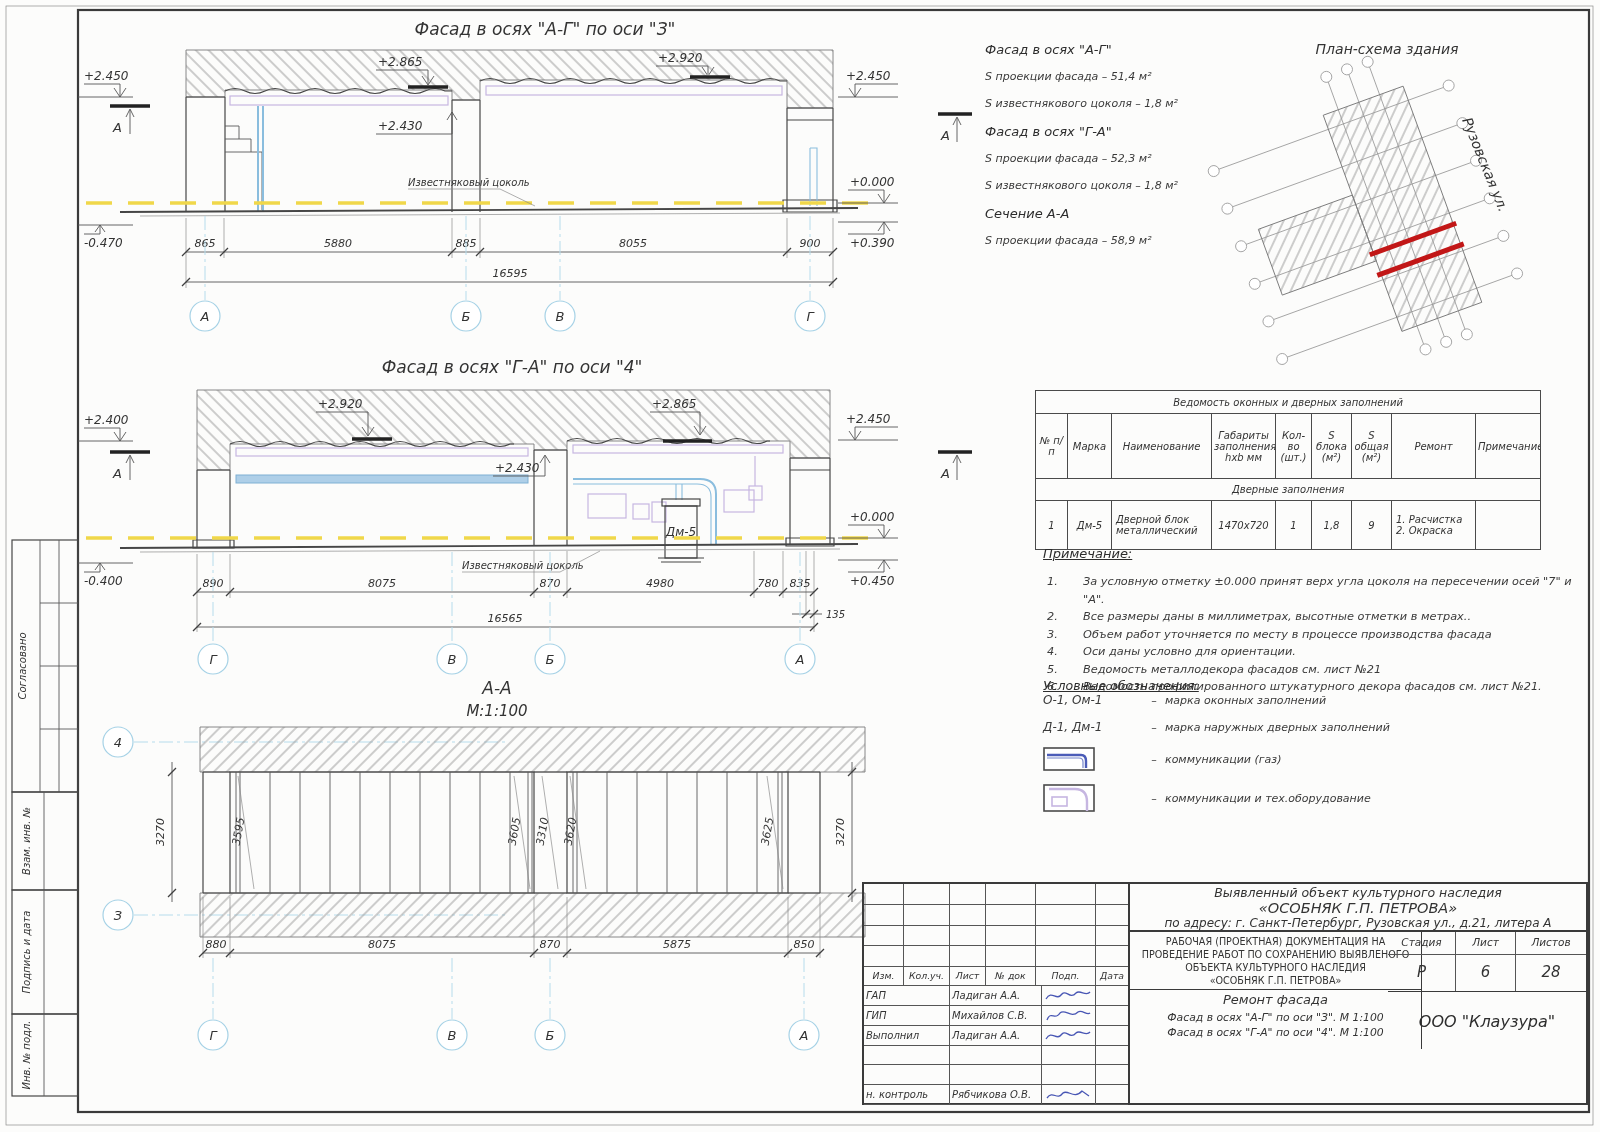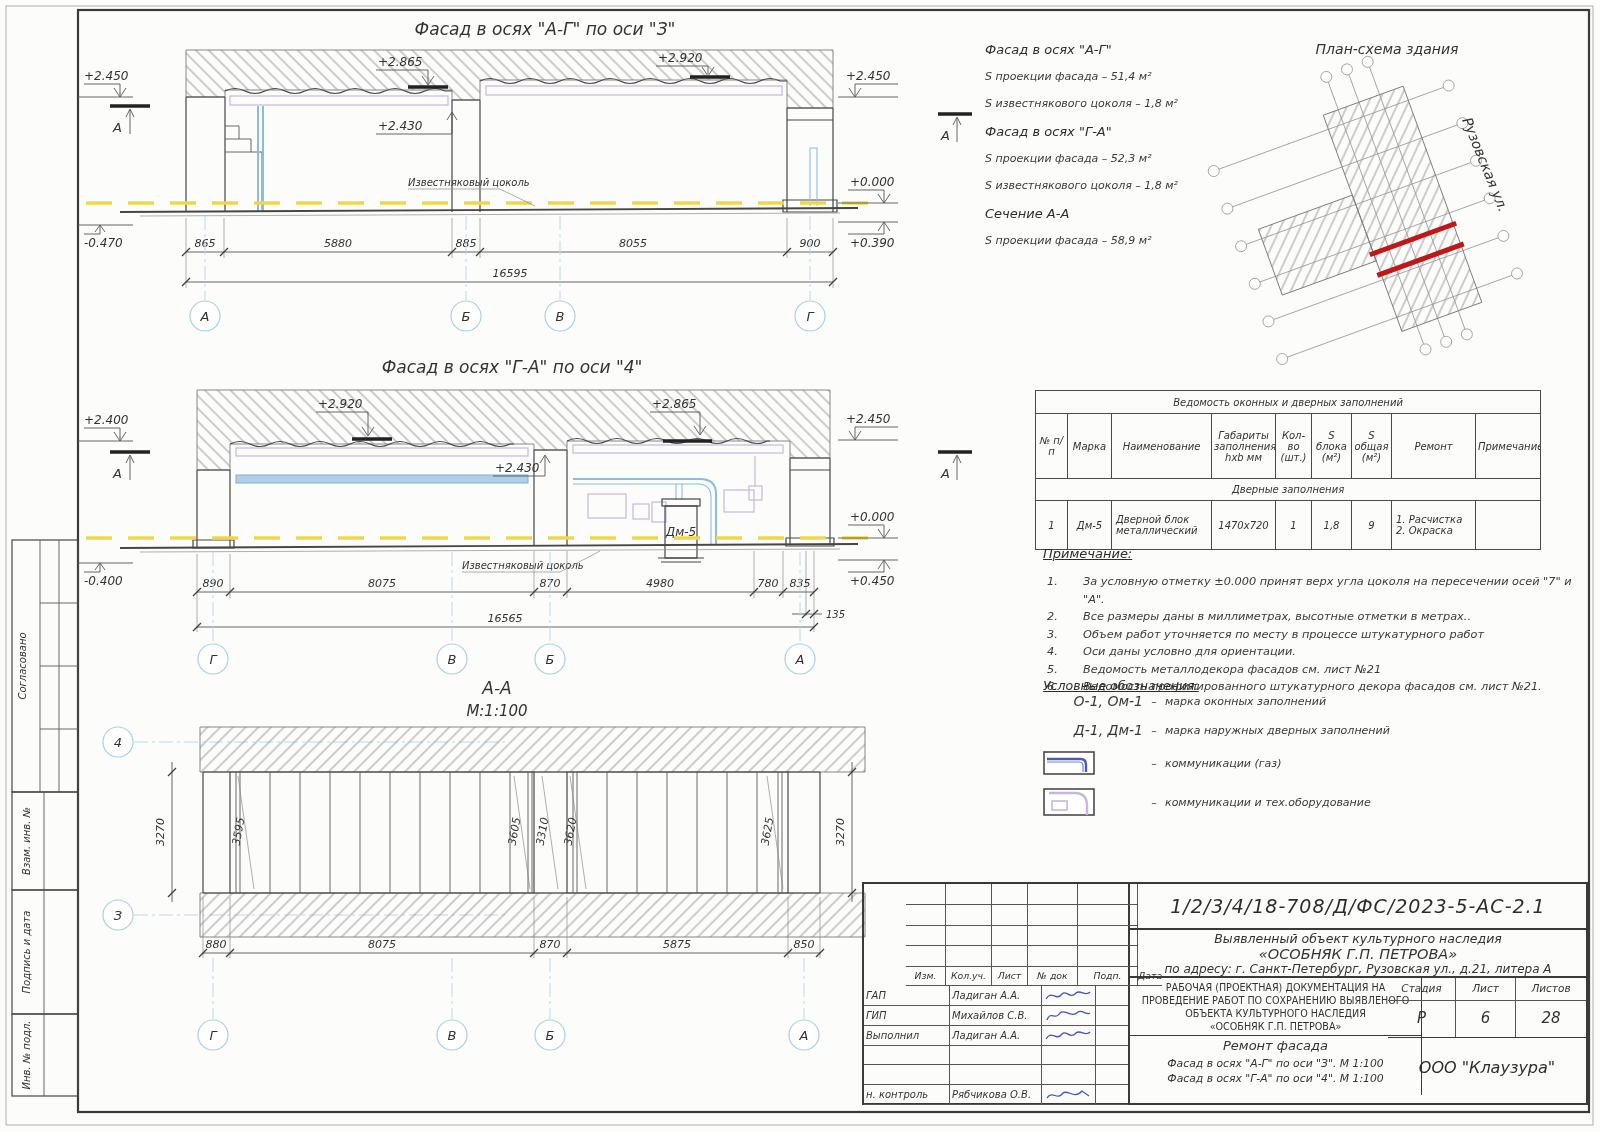--- a/index.html
+++ b/index.html
@@ -39,28 +39,28 @@
   table.vt td.lft{text-align:left;padding-left:4px;}
   td.ttl{font-size:11.5px;height:20px;border-bottom-width:1.5px;}
   tr.hd td{height:62px;font-size:10px;}
   td.sub{font-size:11px;height:19px;}
   tr.dr td{height:46px;}
   .notes .nt{font-style:italic;font-size:13px;text-decoration:underline;margin-bottom:12px;color:#2d2d2d;}
   .note-row{display:flex;font-style:italic;font-size:11.3px;line-height:17.5px;color:#3a3a3a;}
   .note-n{width:36px;flex:none;padding-left:4px;}
   .legend .nt{font-style:italic;font-size:12.5px;text-decoration:underline;color:#2d2d2d;}
   .leg-row{display:flex;align-items:center;font-style:italic;font-size:11px;color:#3a3a3a;margin-bottom:13px;}
-  .leg-key{width:100px;flex:none;font-size:14px;text-align:right;}
+  .leg-key{width:100px;flex:none;font-size:12px;}
   .leg-dash{width:22px;flex:none;text-align:center;}
   .leg-ic{width:100px;flex:none;display:flex;}
   
   .tb{left:862px;top:882px;width:726px;height:223px;border:2px solid #3a3a3a;box-sizing:border-box;}
   .tb,.tb *{font-family:"DejaVu Sans",sans-serif;}
   .tbl{position:absolute;left:0;top:0;width:266px;height:100%;border-right:2px solid #3a3a3a;box-sizing:border-box;}
-  .tg{display:grid;grid-template-columns:40px 46px 36px 50px 60px 1fr;padding-left:42px;}
+  .tg{display:grid;grid-template-columns:40px 46px 36px 50px 60px 1fr;}
   .tg>div{border-right:1px solid #555;border-bottom:1px solid #555;}
   .tg>div:nth-child(6n){border-right:none;}
   .tg.top{height:83px;grid-template-rows:repeat(4,1fr);}
   .tg.hdr{height:19px;}
   .tg.hdr>div{font-style:italic;font-size:9.3px;text-align:center;line-height:18px;color:#333;}
   .bg{display:grid;grid-template-columns:86px 92px 54px 1fr;grid-template-rows:repeat(6,1fr);height:119px;}
   .bg>div{border-right:1px solid #555;border-bottom:1px solid #555;font-style:italic;font-size:10px;
           color:#333;display:flex;align-items:center;padding-left:2px;overflow:hidden;}
   .bg>div:nth-child(4n){border-right:none;}
   .tbr{position:absolute;left:266px;top:0;right:0;height:100%;}
@@ -461,21 +461,21 @@
   <div class="note-row">
         <span class="note-n">1.</span>
         <span>За условную отметку ±0.000 принят верх угла цоколя на пересечении осей "7" и "А".</span>
       </div>
   <div class="note-row">
         <span class="note-n">2.</span>
         <span>Все размеры даны в миллиметрах, высотные отметки в метрах..</span>
       </div>
   <div class="note-row">
         <span class="note-n">3.</span>
-        <span>Объем работ уточняется по месту в процессе штукатурного работ</span>
+        <span>Объем работ уточняется по месту в процессе производства фасада</span>
       </div>
   <div class="note-row">
         <span class="note-n">4.</span>
         <span>Оси даны условно для ориентации.</span>
       </div>
   <div class="note-row">
         <span class="note-n">5.</span>
         <span>Ведомость металлодекора фасадов см. лист №21</span>
       </div>
   <div class="note-row">
@@ -593,21 +593,20 @@
           <div>Рябчикова О.В.</div>
       <div>
             <svg width="48" height="16" viewBox="0 0 48 16">
               <path class="sigp" d="M3 11 C9 3 13 14 19 6 C24 2 30 13 38 4 L45 9"></path>
             </svg>
           </div>
           <div></div>
     </div>
   </div>
   <div class="tbr">
-    <div class="tb-doc">1/2/3/4/18-708/Д/ФС/2023-5-АС-2.1</div>
     <div class="tb-obj">
       <div class="o1">Выявленный объект культурного наследия</div>
       <div class="o2">«ОСОБНЯК Г.П. ПЕТРОВА»</div>
       <div class="o3">по адресу: г. Санкт-Петербург, Рузовская ул., д.21, литера А</div>
     </div>
     <div class="tb-main">
       <div class="tb-ml">
         <div class="tb-doctype">
           <div>РАБОЧАЯ (ПРОЕКТНАЯ) ДОКУМЕНТАЦИЯ НА</div>
           <div>ПРОВЕДЕНИЕ РАБОТ ПО СОХРАНЕНИЮ ВЫЯВЛЕНОГО</div>

